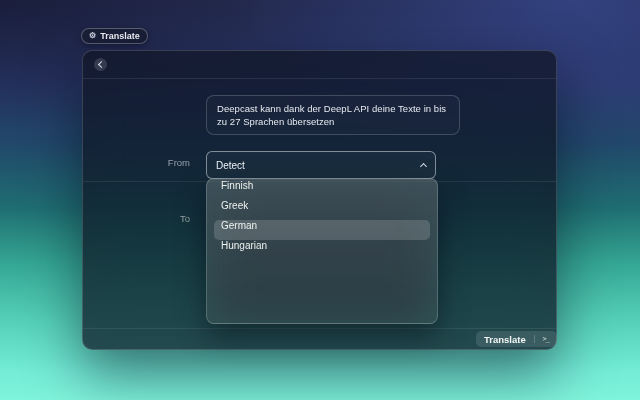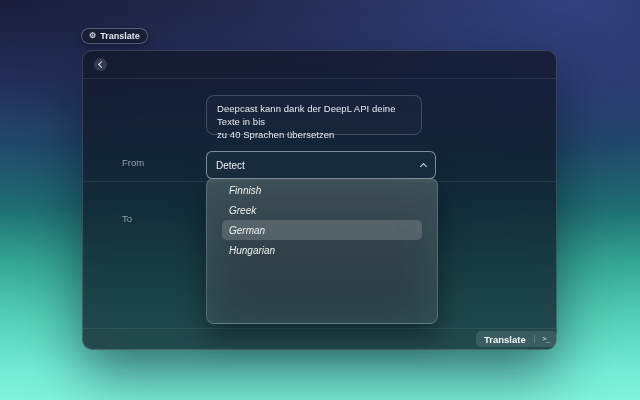--- a/index.html
+++ b/index.html
@@ -30,26 +30,26 @@
     border:0.5px solid rgba(255,255,255,0.16);
     box-shadow:0 24px 55px rgba(3,8,25,0.5);
   }
   .win-header{position:absolute;top:0;left:0;right:0;height:27px;border-bottom:1px solid rgba(255,255,255,0.09);}
   .back-btn{position:absolute;left:11px;top:7px;width:13px;height:13px;border-radius:50%;
     background:rgba(255,255,255,0.14);display:flex;align-items:center;justify-content:center;cursor:pointer;}
   .chev{display:inline-block;width:4px;height:4px;border-left:1.2px solid #d6dbe4;border-top:1.2px solid #d6dbe4;}
   .chev.left{transform:rotate(-45deg);margin-left:2px;}
   .chev.up{transform:rotate(45deg);margin-top:2px;}
   .textarea{
-    position:absolute;left:123px;top:44px;width:216px;height:40px;box-sizing:border-box;
+    position:absolute;left:123px;top:44px;width:254px;height:40px;box-sizing:border-box;
     border:1px solid rgba(255,255,255,0.18);border-radius:8px;
     padding:6px 10px;background:rgba(255,255,255,0.02);
     color:#e6eaf0;font-size:9.5px;line-height:13px;letter-spacing:0.05px;
   }
-  .label{position:absolute;width:68px;text-align:left;color:#96a0ad;font-size:9.5px;}
+  .label{position:absolute;width:68px;text-align:right;color:#96a0ad;font-size:9.5px;}
   .from-label{left:39px;top:106px;}
   .to-label{left:39px;top:162px;color:#93a0a4;}
   .select{
     position:absolute;left:123px;top:100px;width:230px;height:21px;box-sizing:border-box;
     border:1px solid rgba(233,240,248,0.5);border-radius:6px;
     display:flex;align-items:center;padding:13px 9px;background:rgba(255,255,255,0.03);cursor:pointer;
   }
   .select-value{flex:1;color:#f2f5f9;font-size:10px;font-weight:500;}
   .divider{background:rgba(255,255,255,0.08);}
   .section-divider{position:absolute;left:0;right:0;top:130px;height:1px;}
@@ -71,22 +71,22 @@
     backdrop-filter:blur(24px) saturate(1.1);
     -webkit-backdrop-filter:blur(24px) saturate(1.1);
     border:0.5px solid rgba(255,255,255,0.18);
     box-shadow:0 12px 30px rgba(0,5,15,0.45);
   }
   .search{display:block;width:100%;height:22px;box-sizing:border-box;background:transparent;border:none;outline:none;
     padding:0 11px;font-size:10px;color:#e9eeea;font-family:"Liberation Sans",sans-serif;}
   .search::placeholder{color:#8d9894;}
   .dd-divider{height:1px;}
   .lang-list{padding:0 0 2px;}
-  .lang-row{height:20px;display:flex;align-items:center;margin:0 15px;padding:0 7px;border-radius:5px;
-    color:#eef2ef;font-size:10px;cursor:pointer;font-style:italic;}
+  .lang-row{height:20px;display:flex;align-items:flex-start;margin:0 7px;padding:0 7px;border-radius:5px;
+    color:#eef2ef;font-size:10px;cursor:pointer;}
   .lang-row.highlighted{background:rgba(255,255,255,0.16);}
 </style>
 </head>
 <body>
 
 <div class="desktop">
 
   <div class="badge">
     <span class="badge-icon">⚙</span>
     <span>Translate</span>
@@ -95,21 +95,21 @@
   <div class="window">
 
     <div class="win-header">
       <div class="back-btn">
         <span class="chev left"></span>
       </div>
     </div>
 
     <div class="textarea">
       <div>Deepcast kann dank der DeepL API deine Texte in bis</div>
-      <div>zu 40 Sprachen übersetzen</div>
+      <div>zu 27 Sprachen übersetzen</div>
     </div>
 
     <div class="label from-label">From</div>
 
     <div class="select">
       <span class="select-value">Detect</span>
       <span class="chev up"></span>
     </div>
 
     <div class="divider section-divider"></div>

